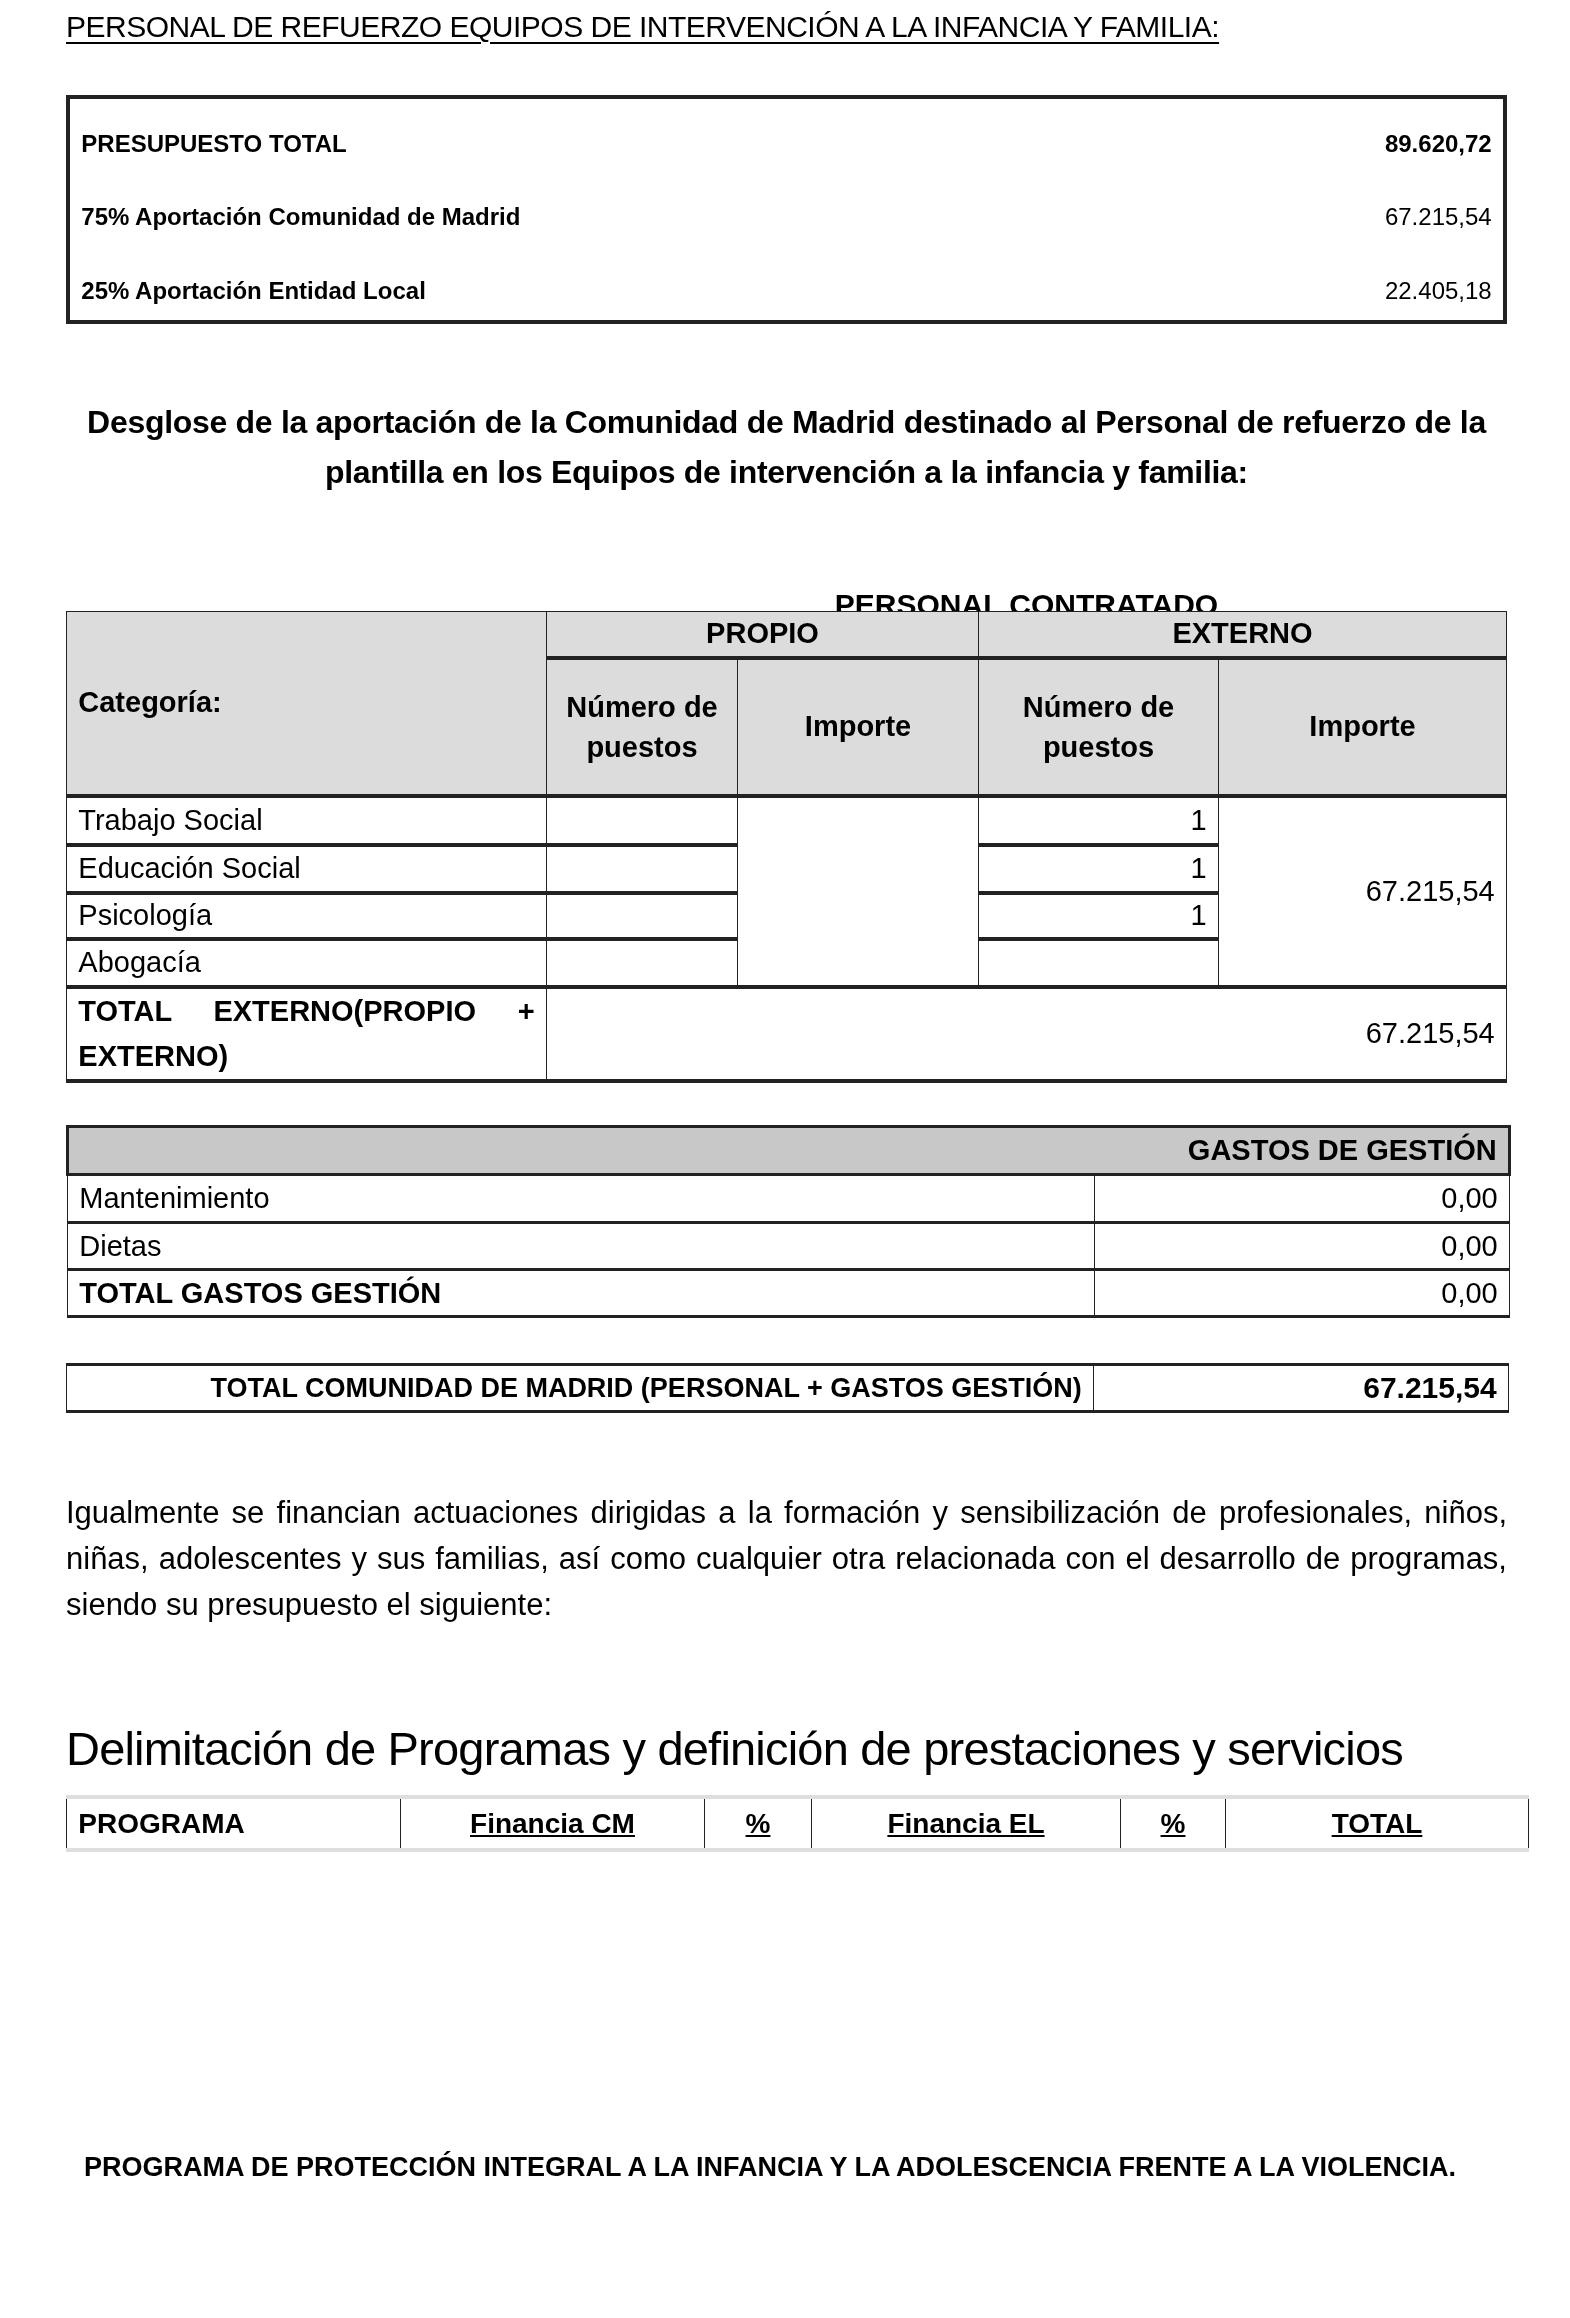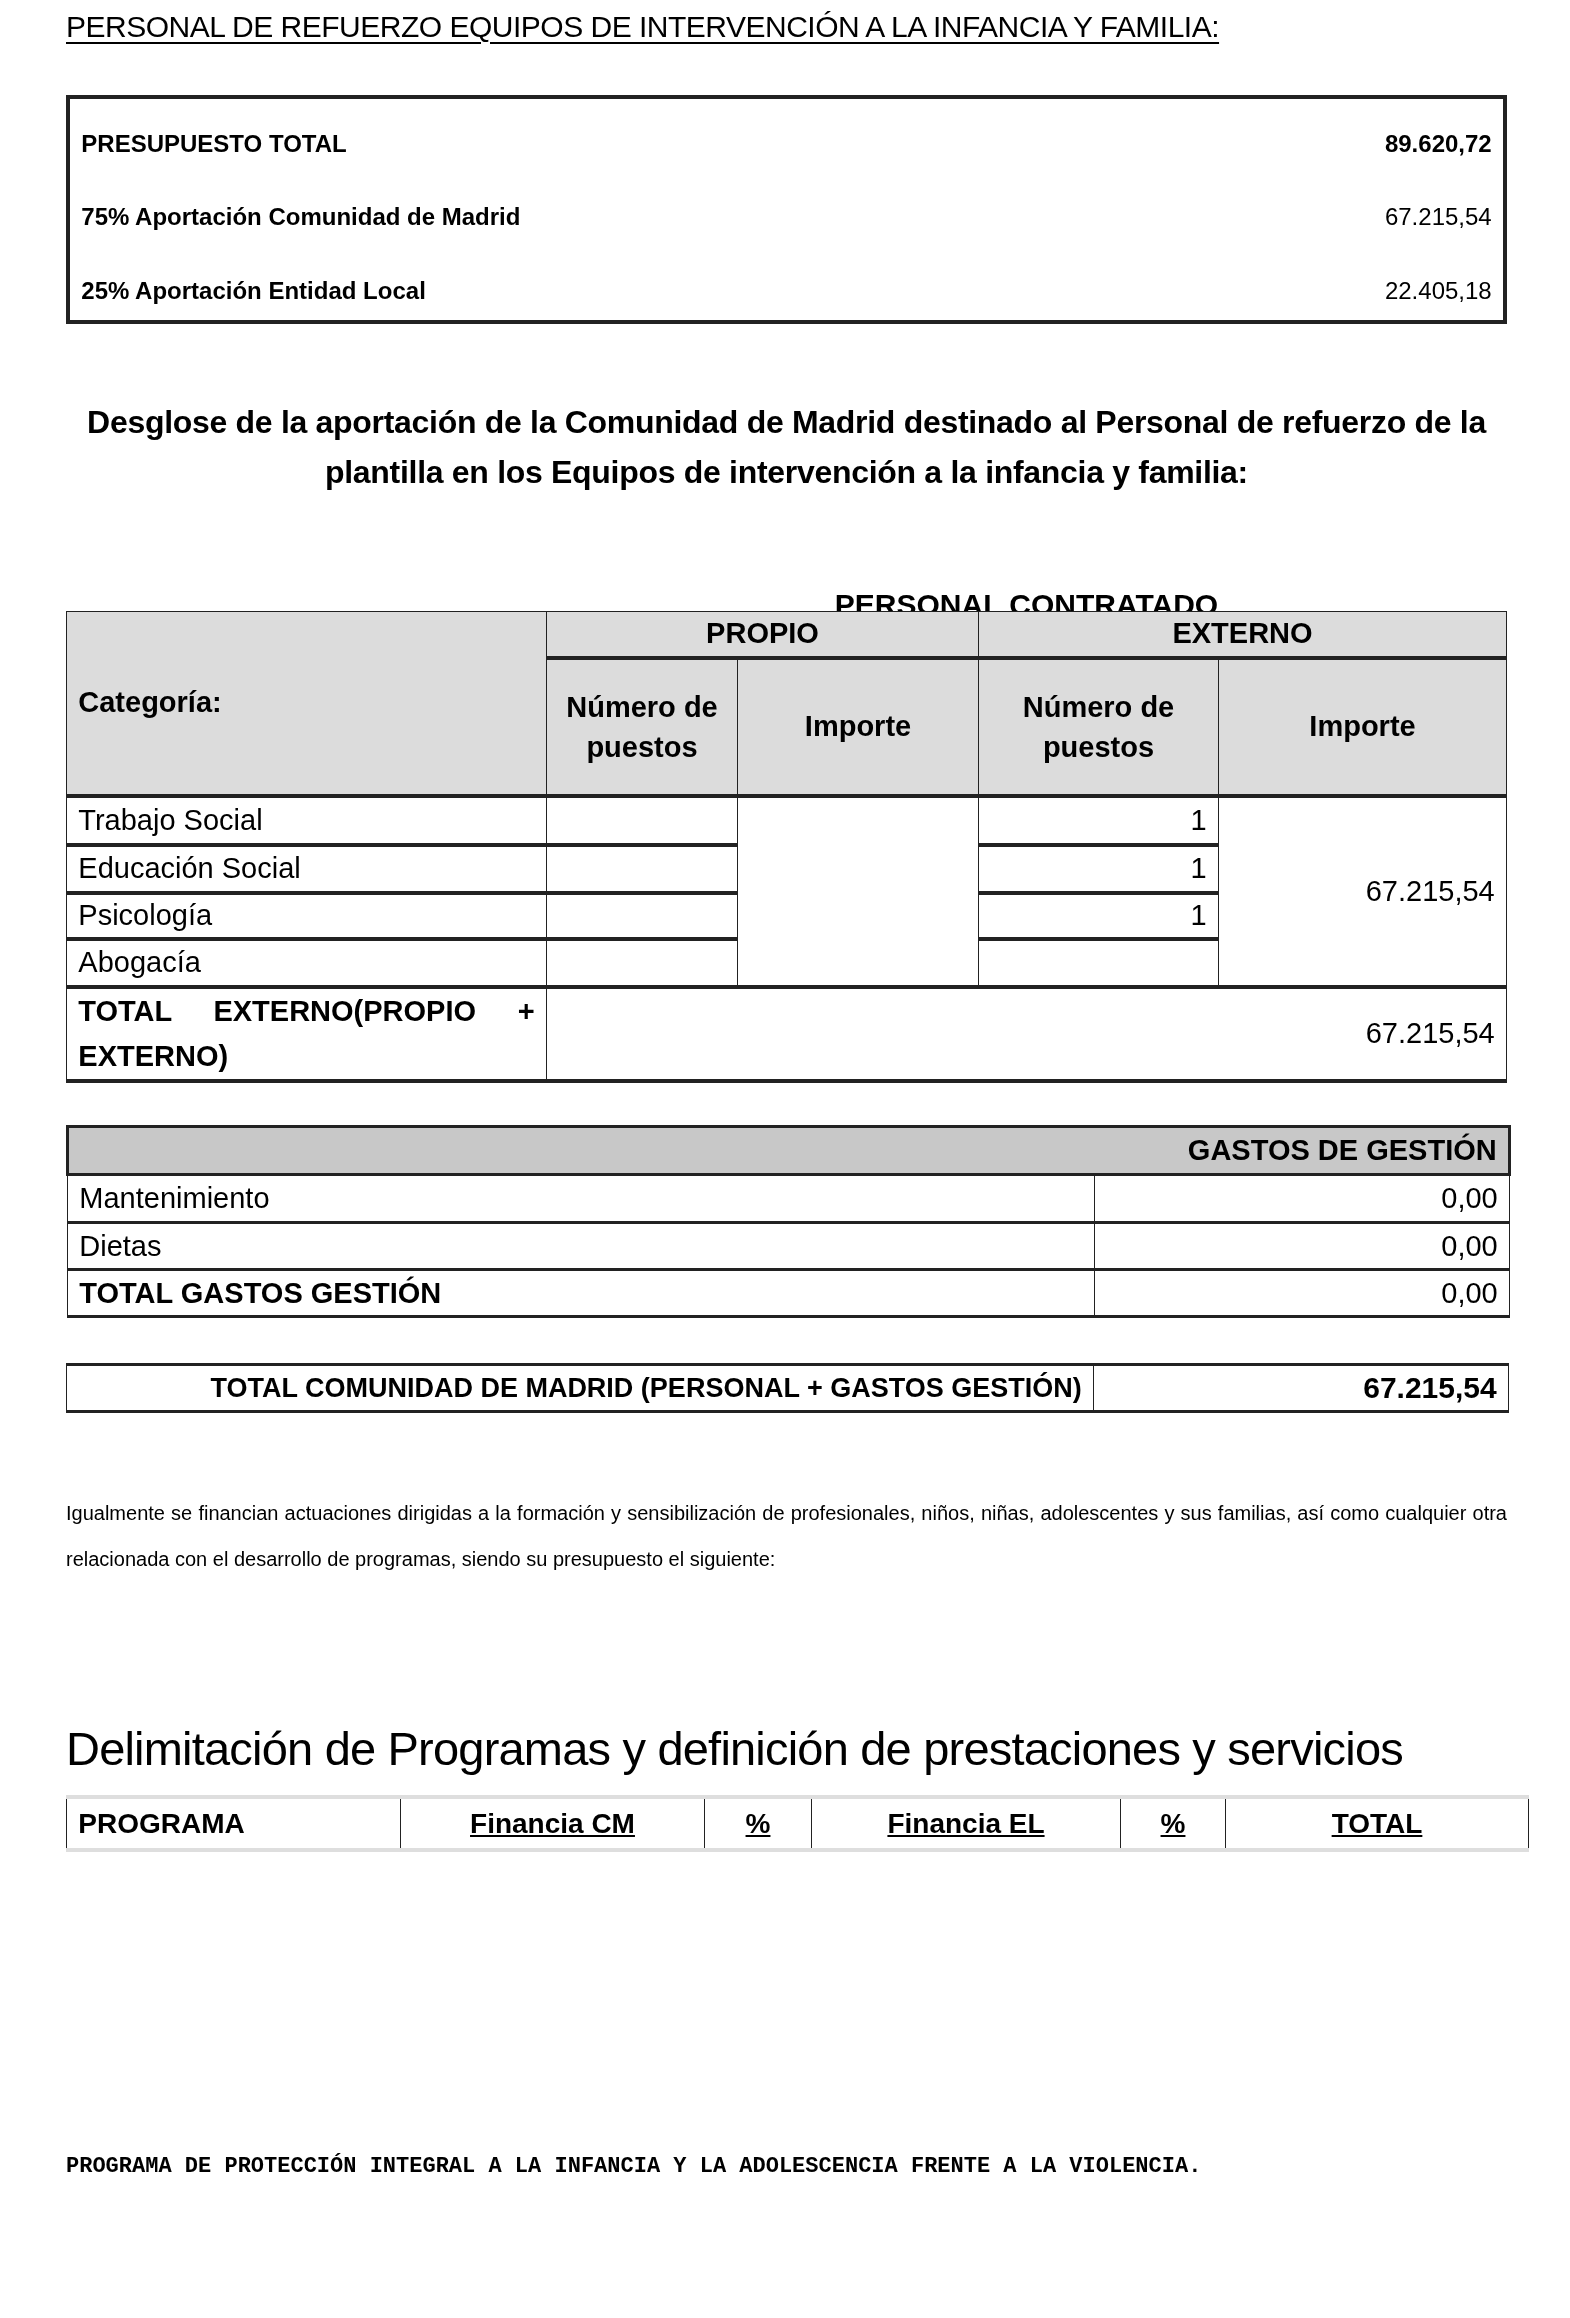--- a/index.html
+++ b/index.html
@@ -17,28 +17,28 @@
   .ptab{left:66px;top:611px;width:1441px;}
   .ptab td{border:1.6px solid #222;}
   .hdr{background:#dcdcdc;font-weight:bold;text-align:center;}
   .thick-b{border-bottom:4px solid #222 !important;}
   .right{text-align:right;}
   .gtab{left:66px;top:1125px;width:1441px;}
   .gtab td{border:1.6px solid #222;}
   .ghdr{background:#c8c8c8;font-weight:bold;text-align:right;border:3.2px solid #222 !important;}
   .ttab{left:66px;top:1363px;width:1441px;}
   .ttab td{border:1.6px solid #222;border-top:3.2px solid #222;border-bottom:3.2px solid #222;font-size:27px;text-align:right;}
-  .para{left:66px;width:1441px;top:1490px;font-size:20px;line-height:46px;text-align:justify;}
+  .para{left:66px;width:1441px;top:1490px;font-size:31px;line-height:46px;text-align:justify;}
   .h2{left:66px;top:1721px;font-size:47px;letter-spacing:-0.8px;white-space:nowrap;}
   .prog{left:66px;top:1795px;width:1463px;}
   .prog td{border-left:1.6px solid #222;border-right:1.6px solid #222;font-size:28px;vertical-align:top;}
   .prog .ph td{border-top:4.9px solid #dedede;border-bottom:4.9px solid #dedede;font-weight:bold;vertical-align:middle;height:53px;}
   .prog .pd td{border-bottom:4px solid #222;height:275px;padding-top:6.5px;line-height:45px;}
   .center{text-align:center;text-decoration:underline;}
-  .final{left:66px;width:1441px;top:2144px;font-size:22px;font-weight:bold;line-height:46px;text-align:justify;text-align-last:left;font-family:Liberation Mono, monospace;}
+  .final{left:84px;width:1441px;top:2144px;font-size:27px;font-weight:bold;line-height:46px;text-align:justify;text-align-last:left;}
   .pname{text-align:justify;text-align-last:left;}
 </style>
 </head>
 <body>
 
 <div class="abs t-title">PERSONAL DE REFUERZO EQUIPOS DE INTERVENCIÓN A LA INFANCIA Y FAMILIA:</div>
 
 <div class="abs budget">
   <div class="brow bold" style="top:31px">
     <span>PRESUPUESTO TOTAL</span>

